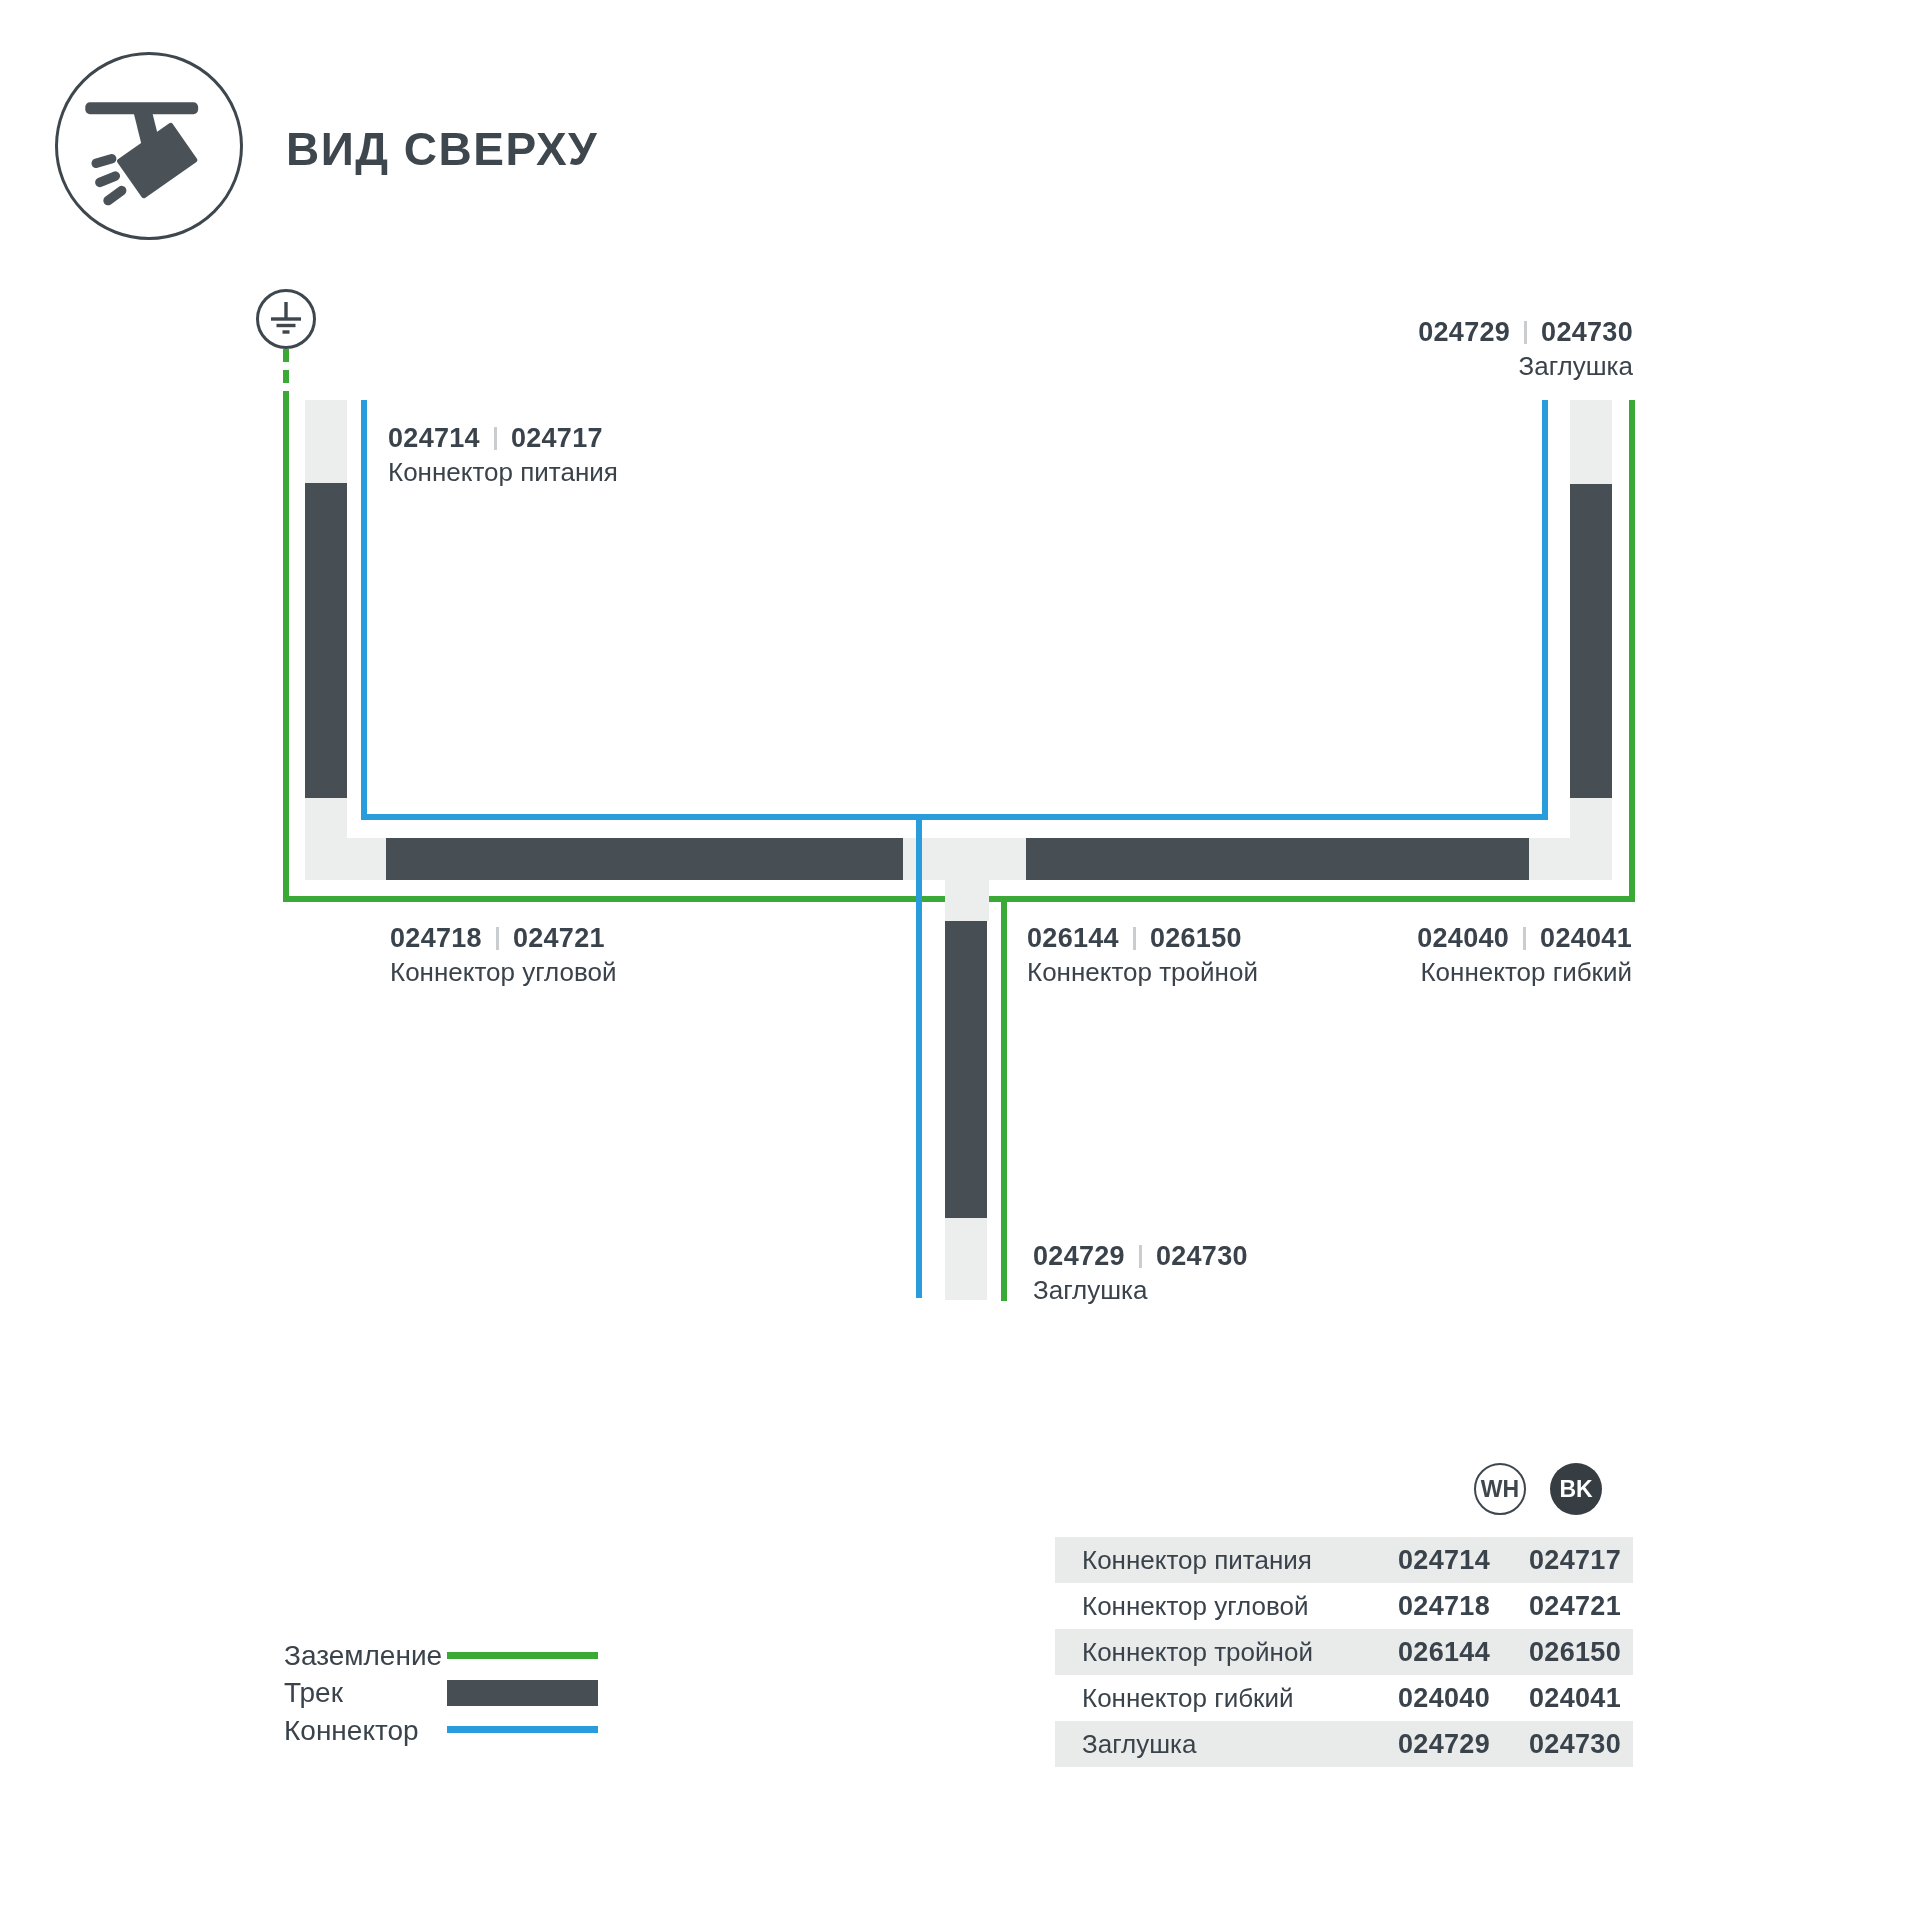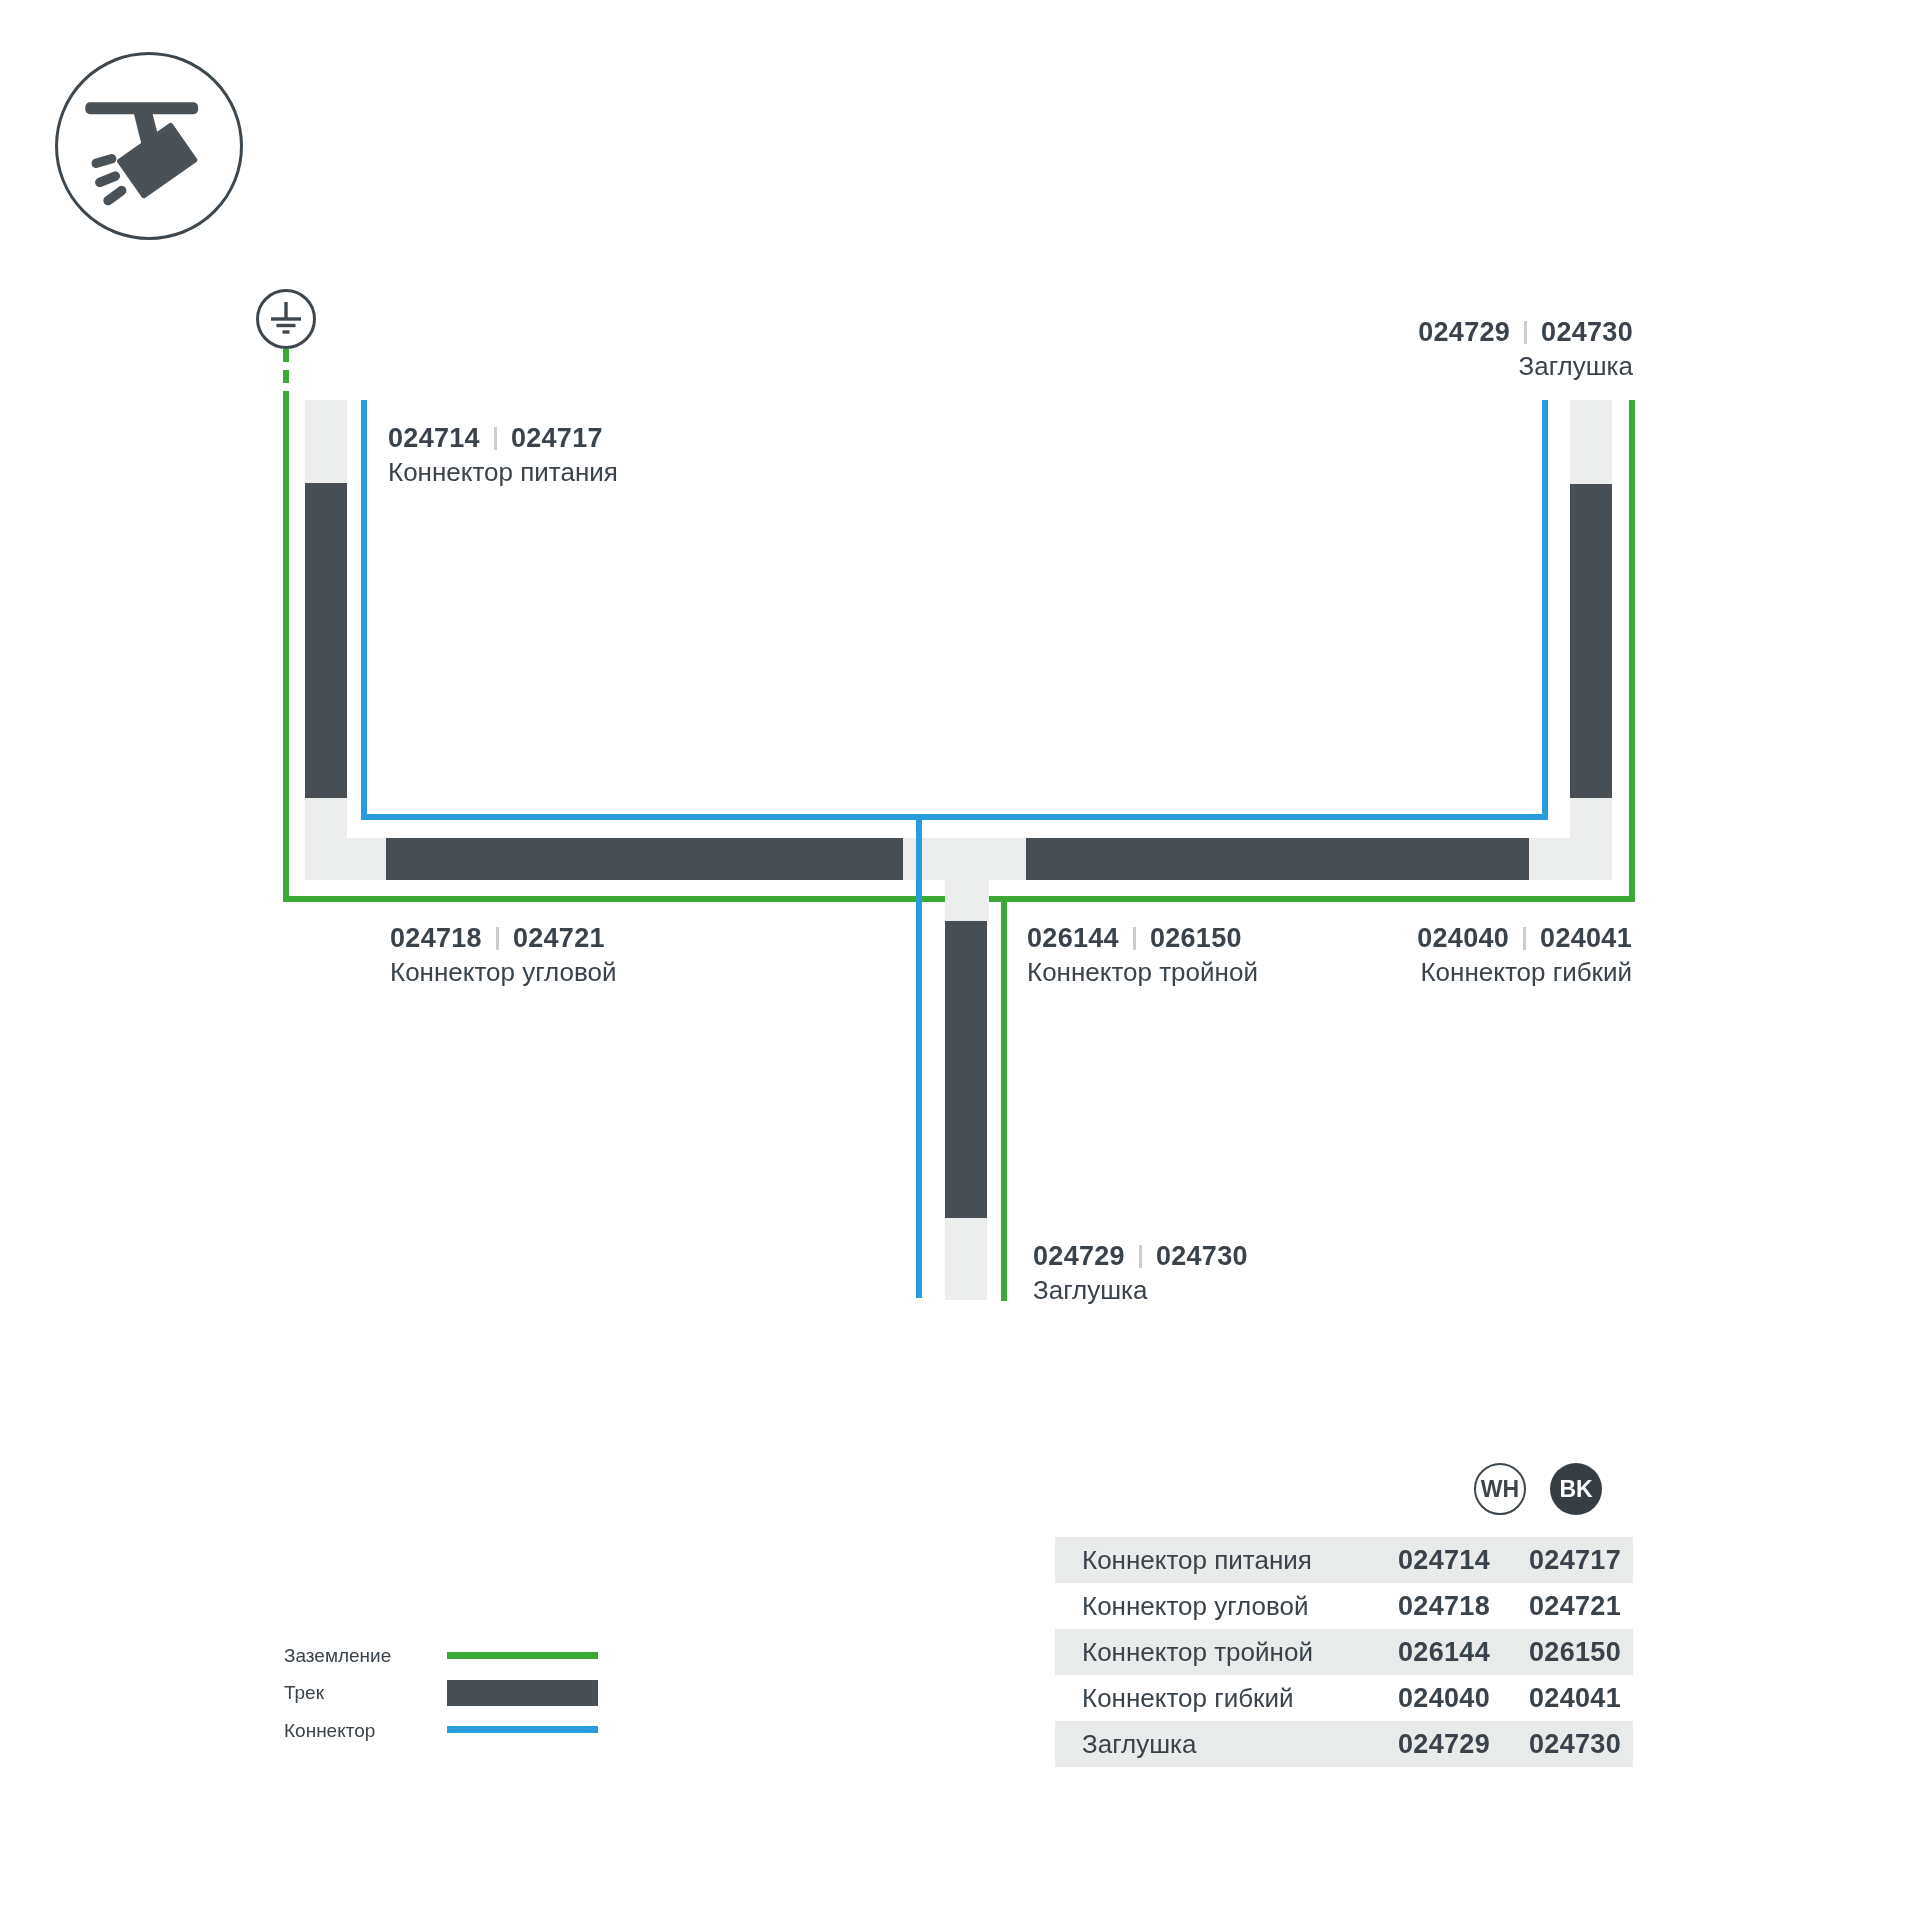--- a/index.html
+++ b/index.html
@@ -41,21 +41,21 @@
 
   
   .lbl{position:absolute;color:var(--text-dark);white-space:nowrap;}
   .lbl .nums{display:flex;align-items:center;font-weight:bold;font-size:27px;line-height:33px;letter-spacing:.3px;}
   .lbl .sep{display:inline-block;width:3px;height:23px;background:var(--sep-gray);margin:0 14px;}
   .lbl .name{font-size:26px;line-height:33px;margin-top:1px;}
   .lbl.right{text-align:right;}
   .lbl.right .nums{justify-content:flex-end;}
 
   
-  .legend-label{position:absolute;font-size:19px;line-height:30px;color:var(--text-dark);}
+  .legend-label{position:absolute;font-size:28px;line-height:30px;color:var(--text-dark);}
   .legend-swatch{position:absolute;}
 
   
   .tbl-circle{position:absolute;width:52px;height:52px;border-radius:50%;
     display:flex;align-items:center;justify-content:center;font-size:23px;font-weight:bold;}
   .tbl-circle.wh{background:#fff;border:2px solid var(--outline-dark);color:var(--outline-dark);}
   .tbl-circle.bk{background:#363E44;color:#fff;}
   .trow{position:absolute;left:1055px;width:578px;height:46px;display:flex;align-items:center;}
   .trow.gray{background:var(--row-gray);}
   .trow .tname{margin-left:27px;font-size:26px;}
@@ -73,20 +73,21 @@
       <rect x="15" y="26" width="62" height="6.5" rx="2.5"></rect>
       <rect x="43.5" y="30" width="10" height="18" transform="rotate(-14 48.5 39)"></rect>
       <rect x="36" y="45" width="37" height="26" rx="1.5" transform="rotate(-35 54.5 58)"></rect>
       <g stroke="#4A5257" stroke-width="5.2" stroke-linecap="round">
         <line x1="21" y1="59.5" x2="29.5" y2="57"></line>
         <line x1="23" y1="70" x2="31.5" y2="66.5"></line>
         <line x1="27.5" y1="80" x2="35" y2="74.5"></line>
       </g>
     </svg>
   </div>
+  <div class="page-title">ВИД СВЕРХУ</div>
 
   <div class="gnd-circle">
     <svg viewBox="0 0 54 54" stroke="#3E474D" stroke-width="3.4" fill="none">
       <line x1="27" y1="10" x2="27" y2="27"></line>
       <line x1="12" y1="27" x2="42" y2="27"></line>
       <line x1="17.5" y1="33.5" x2="36.5" y2="33.5"></line>
       <line x1="23.5" y1="40" x2="30.5" y2="40"></line>
     </svg>
   </div>
 

